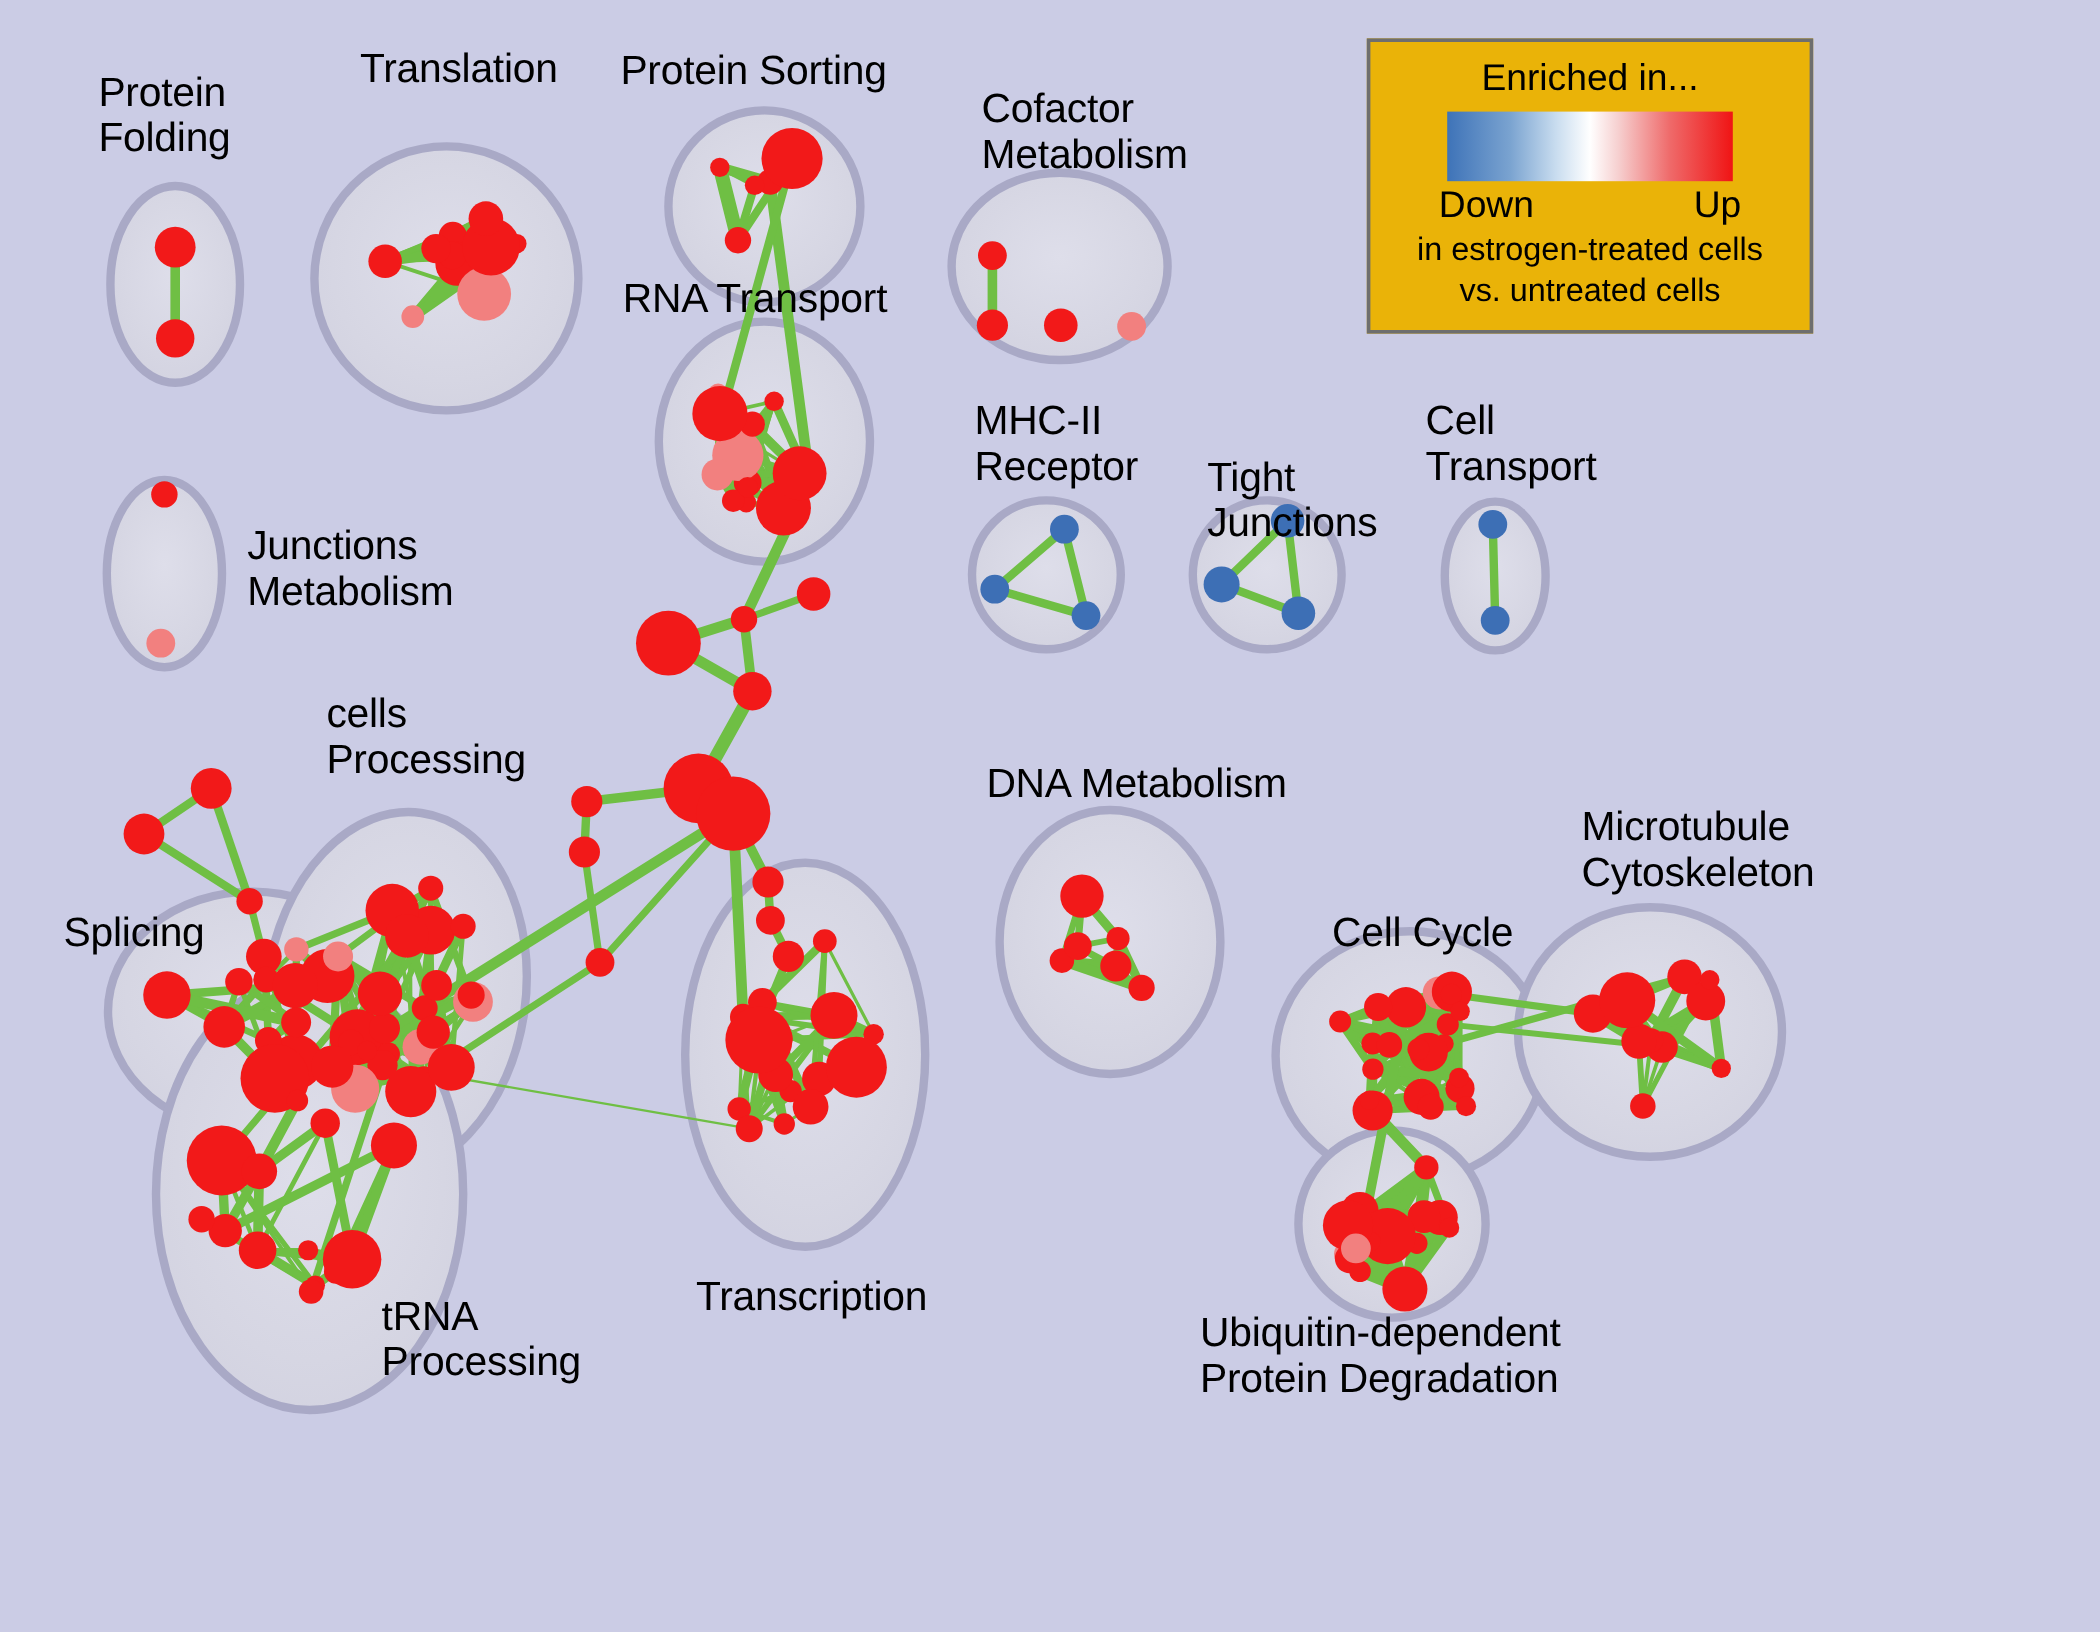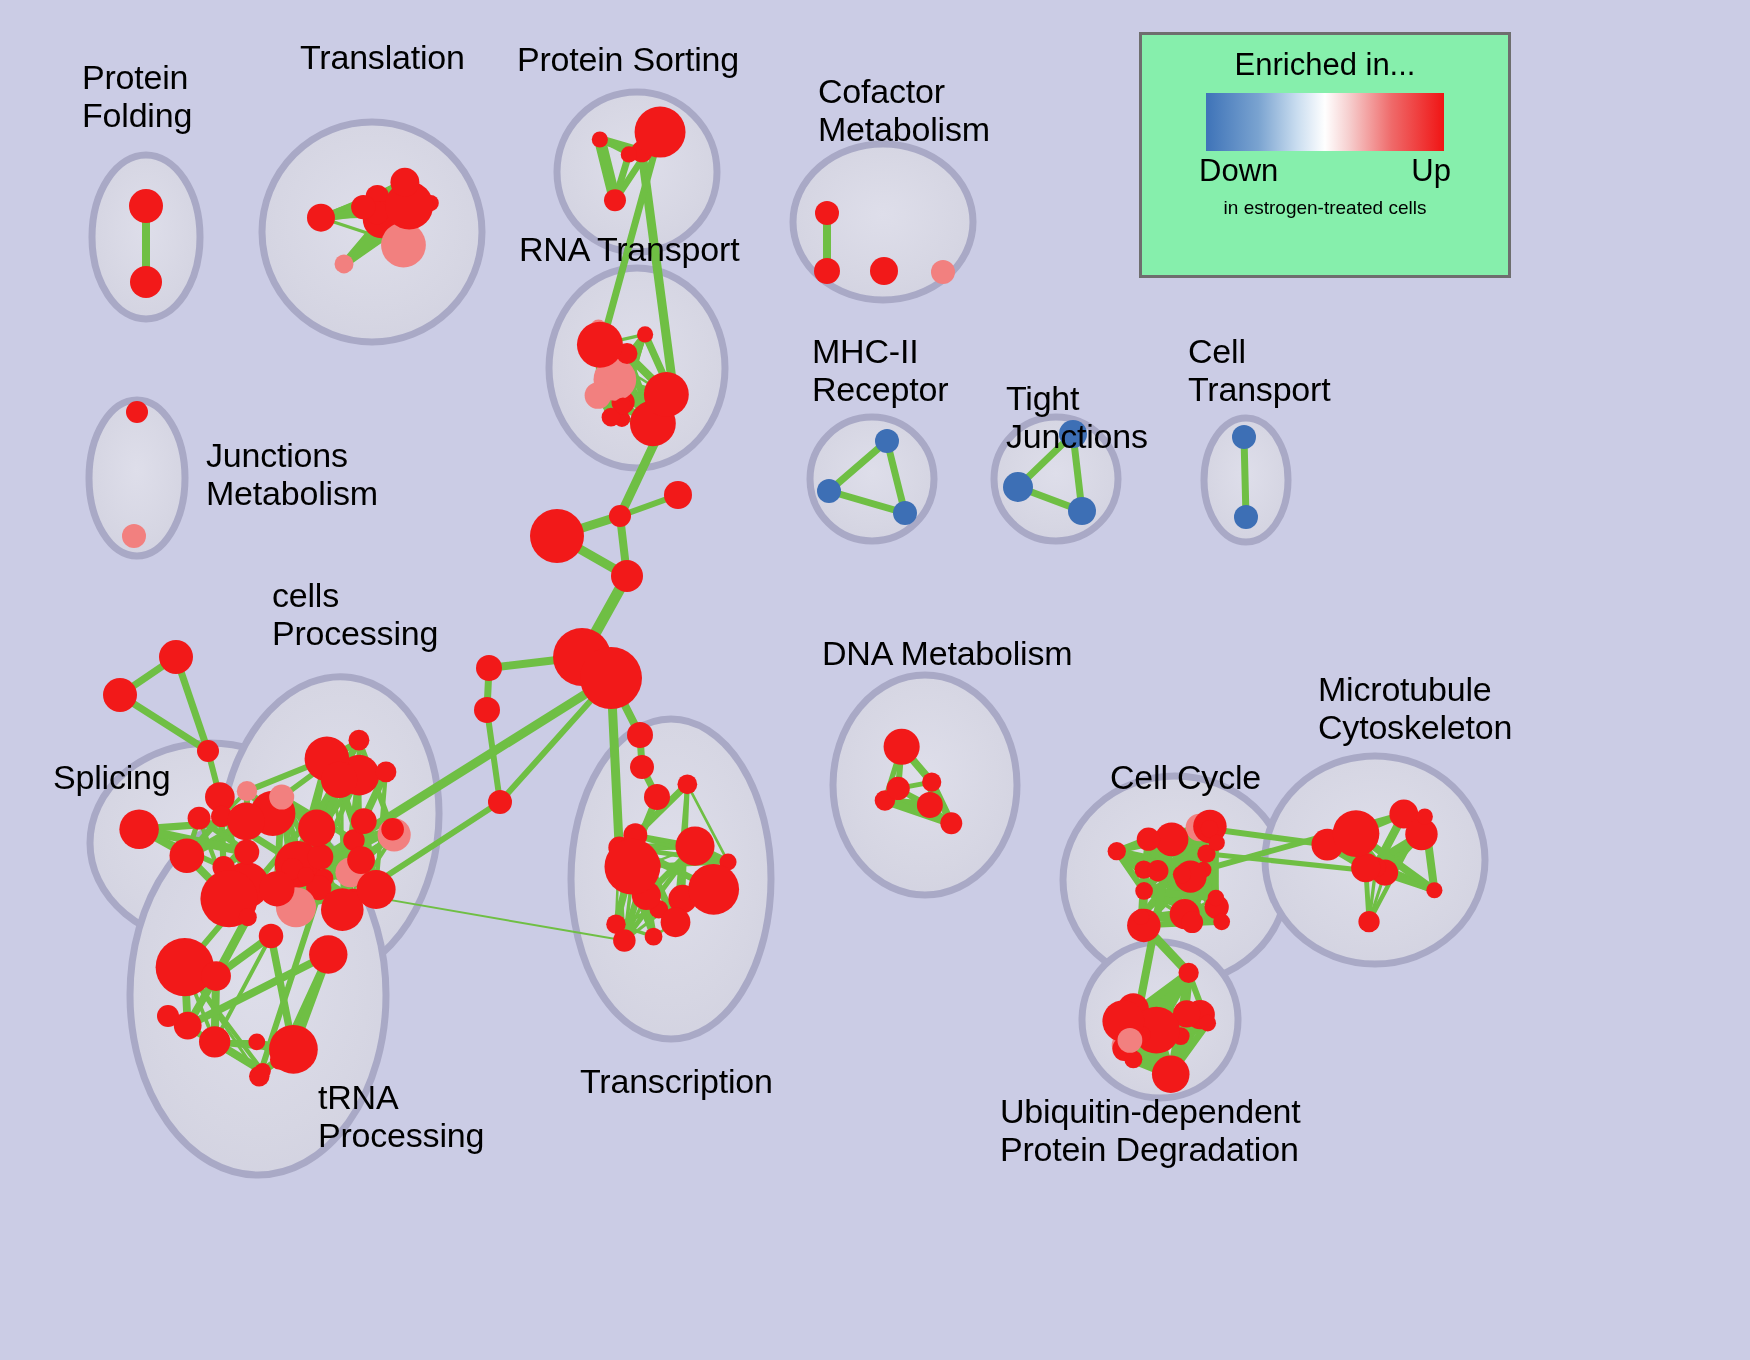--- a/index.html
+++ b/index.html
@@ -3,28 +3,28 @@
 <meta charset="utf-8">
 <title>Enrichment Map Network</title>
 <style>
   html,body{margin:0;padding:0;background:#ffffff;}
   body{font-family:"Liberation Sans", sans-serif;}
   #stage{position:relative;width:1750px;height:1360px;background:#cbcce5;overflow:hidden;}
   #net{position:absolute;left:0;top:0;width:1750px;height:1360px;}
   .clabel{position:absolute;color:#000;font-size:34px;line-height:38px;font-weight:400;
           white-space:pre;letter-spacing:-0.2px;}
   #legend{position:absolute;left:1139px;top:32px;width:372px;height:246px;
-          background:#86efac;border:3px solid #6e6e6e;box-sizing:border-box;}
+          background:#eab308;border:3px solid #6e6e6e;box-sizing:border-box;}
   #legend .ltitle{text-align:center;font-size:31px;margin-top:12px;color:#000;}
   #grad{margin:10px auto 0 auto;width:238px;height:58px;
         background:linear-gradient(to right,#3e73b8 0%,#7aa3d0 22%,#c8dcef 38%,#ffffff 50%,
                                    #f6cfcf 60%,#ef6a6a 78%,#f01414 100%);}
   #legend .ends{display:flex;justify-content:space-between;width:252px;margin:2px auto 0 auto;
         font-size:31px;color:#000;}
-  #legend .sub{text-align:center;font-size:19px;line-height:30px;margin-top:4px;color:#000;}
+  #legend .sub{text-align:center;font-size:27px;line-height:30px;margin-top:4px;color:#000;}
 </style>
 </head>
 <body>
 
 <div id="stage">
   <svg id="net" viewBox="0 0 1750 1360" xmlns="http://www.w3.org/2000/svg">
     <defs>
       <radialGradient id="cg" cx="50%" cy="45%" r="62%">
         <stop offset="0%" stop-color="#dedeea"></stop>
         <stop offset="70%" stop-color="#d6d6e3"></stop>
@@ -804,14 +804,15 @@
     </div>
 
   <div id="legend">
     <div class="ltitle">Enriched in...</div>
     <div id="grad"></div>
     <div class="ends">
       <span>Down</span>
       <span>Up</span>
     </div>
     <div class="sub">in estrogen-treated cells</div>
+    <div class="sub">vs. untreated cells</div>
   </div>
 </div>
 
 </body></html>

